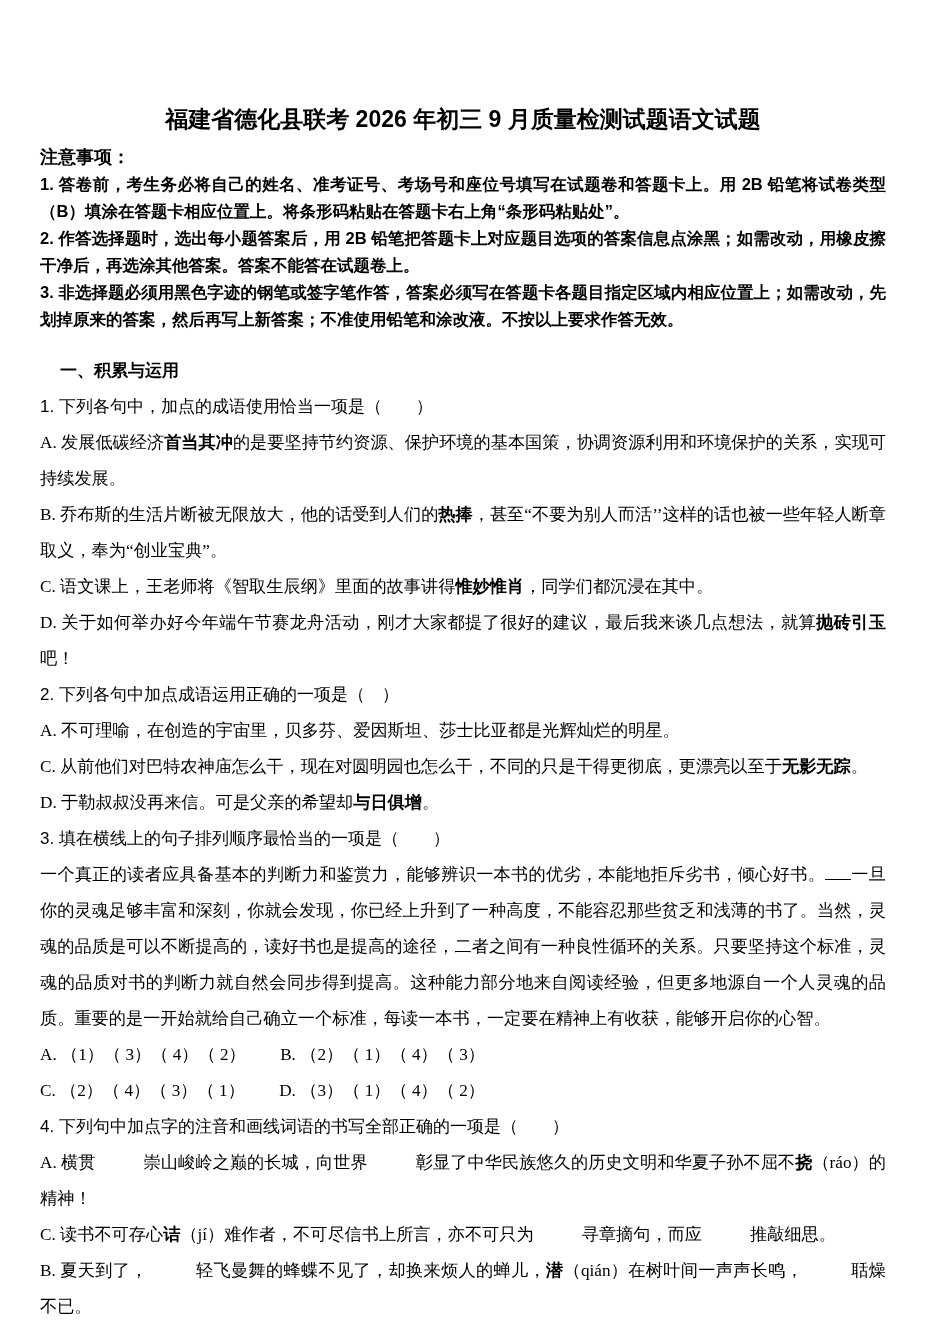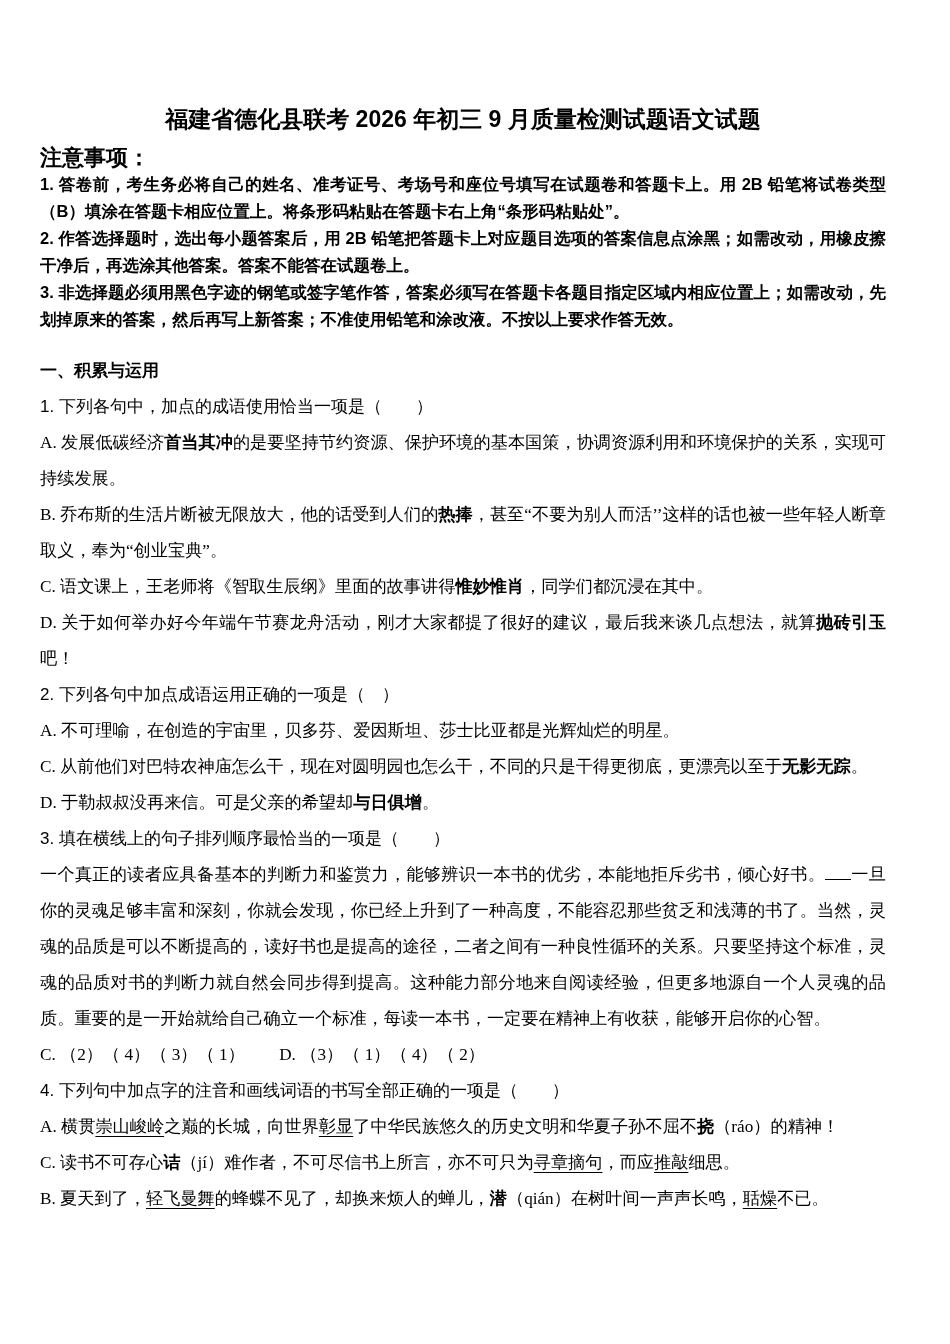--- a/index.html
+++ b/index.html
@@ -19,51 +19,52 @@
     margin: 0 0 10px 0;
     text-align: center;
     font-family: "Liberation Sans", sans-serif;
     font-weight: 700;
     font-size: 23px;
     line-height: 30px;
   }
   .notice-heading {
     font-family: "Liberation Sans", sans-serif;
     font-weight: 700;
-    font-size: 22px;
+    font-size: 18px;
     line-height: 27px;
   }
   .notice-item {
     margin: 0;
     font-family: "Liberation Sans", sans-serif;
     font-weight: 600;
     font-size: 16.5px;
     line-height: 27px;
     text-align: justify;
   }
   .section-heading {
     margin-top: 20px;
     font-family: "Liberation Sans", sans-serif;
     font-weight: 700;
     font-size: 17px;
     line-height: 36px;
+    margin-left: 20px;
   }
   .stem {
     font-family: "Liberation Sans", sans-serif;
     font-weight: 500;
     font-size: 17px;
     line-height: 36px;
   }
   .opt, .passage, .optrow {
     font-size: 17.2px;
     line-height: 36px;
     text-align: justify;
   }
   .em { font-weight: 700; }
-  .u  { text-decoration: underline; text-underline-offset: 4px; }
+  .u  { text-underline-offset: 4px; margin-left: 48px; }
   .blank {
     display: inline-block;
     width: 26px;
     height: 0.9em;
     border-bottom: 1.5px solid #000;
     vertical-align: baseline;
   }
 </style>
 </head>
 <body>
@@ -92,20 +93,21 @@
       </div>
       <div>
         <div class="stem">2. 下列各句中加点成语运用正确的一项是（　）</div>
         <div class="opt"><span>A. 不可理喻，在创造的宇宙里，贝多芬、爱因斯坦、莎士比亚都是光辉灿烂的明星。</span></div>
         <div class="opt"><span>C. 从前他们对巴特农神庙怎么干，现在对圆明园也怎么干，不同的只是干得更彻底，更漂亮以至于</span><span class="em">无影无踪</span><span>。</span></div>
         <div class="opt"><span>D. 于勒叔叔没再来信。可是父亲的希望却</span><span class="em">与日俱增</span><span>。</span></div>
       </div>
       <div>
         <div class="stem">3. 填在横线上的句子排列顺序最恰当的一项是（　　）</div>
         <div class="passage"><span>一个真正的读者应具备基本的判断力和鉴赏力，能够辨识一本书的优劣，本能地拒斥劣书，倾心好书。</span><span class="blank"></span><span>一旦你的灵魂足够丰富和深刻，你就会发现，你已经上升到了一种高度，不能容忍那些贫乏和浅薄的书了。当然，灵魂的品质是可以不断提高的，读好书也是提高的途径，二者之间有一种良性循环的关系。只要坚持这个标准，灵魂的品质对书的判断力就自然会同步得到提高。这种能力部分地来自阅读经验，但更多地源自一个人灵魂的品质。重要的是一开始就给自己确立一个标准，每读一本书，一定要在精神上有收获，能够开启你的心智。</span></div>
+        <div class="opt"><span>A. （1）（ 3）（ 4）（ 2）　　B. （2）（ 1）（ 4）（ 3）</span></div>
         <div class="opt"><span>C. （2）（ 4）（ 3）（ 1）　　D. （3）（ 1）（ 4）（ 2）</span></div>
       </div>
       <div>
         <div class="stem">4. 下列句中加点字的注音和画线词语的书写全部正确的一项是（　　）</div>
         <div class="opt"><span>A. 横贯</span><span class="u">崇山峻岭</span><span>之巅的长城，向世界</span><span class="u">彰显</span><span>了中华民族悠久的历史文明和华夏子孙不屈不</span><span class="em">挠</span><span>（ráo）的精神！</span></div>
         <div class="opt"><span>C. 读书不可存心</span><span class="em">诘</span><span>（jí）难作者，不可尽信书上所言，亦不可只为</span><span class="u">寻章摘句</span><span>，而应</span><span class="u">推敲</span><span>细思。</span></div>
         <div class="opt"><span>B. 夏天到了，</span><span class="u">轻飞曼舞</span><span>的蜂蝶不见了，却换来烦人的蝉儿，</span><span class="em">潜</span><span>（qián）在树叶间一声声长鸣，</span><span class="u">聒燥</span><span>不已。</span></div>
       </div>
     </div>
 </div>

